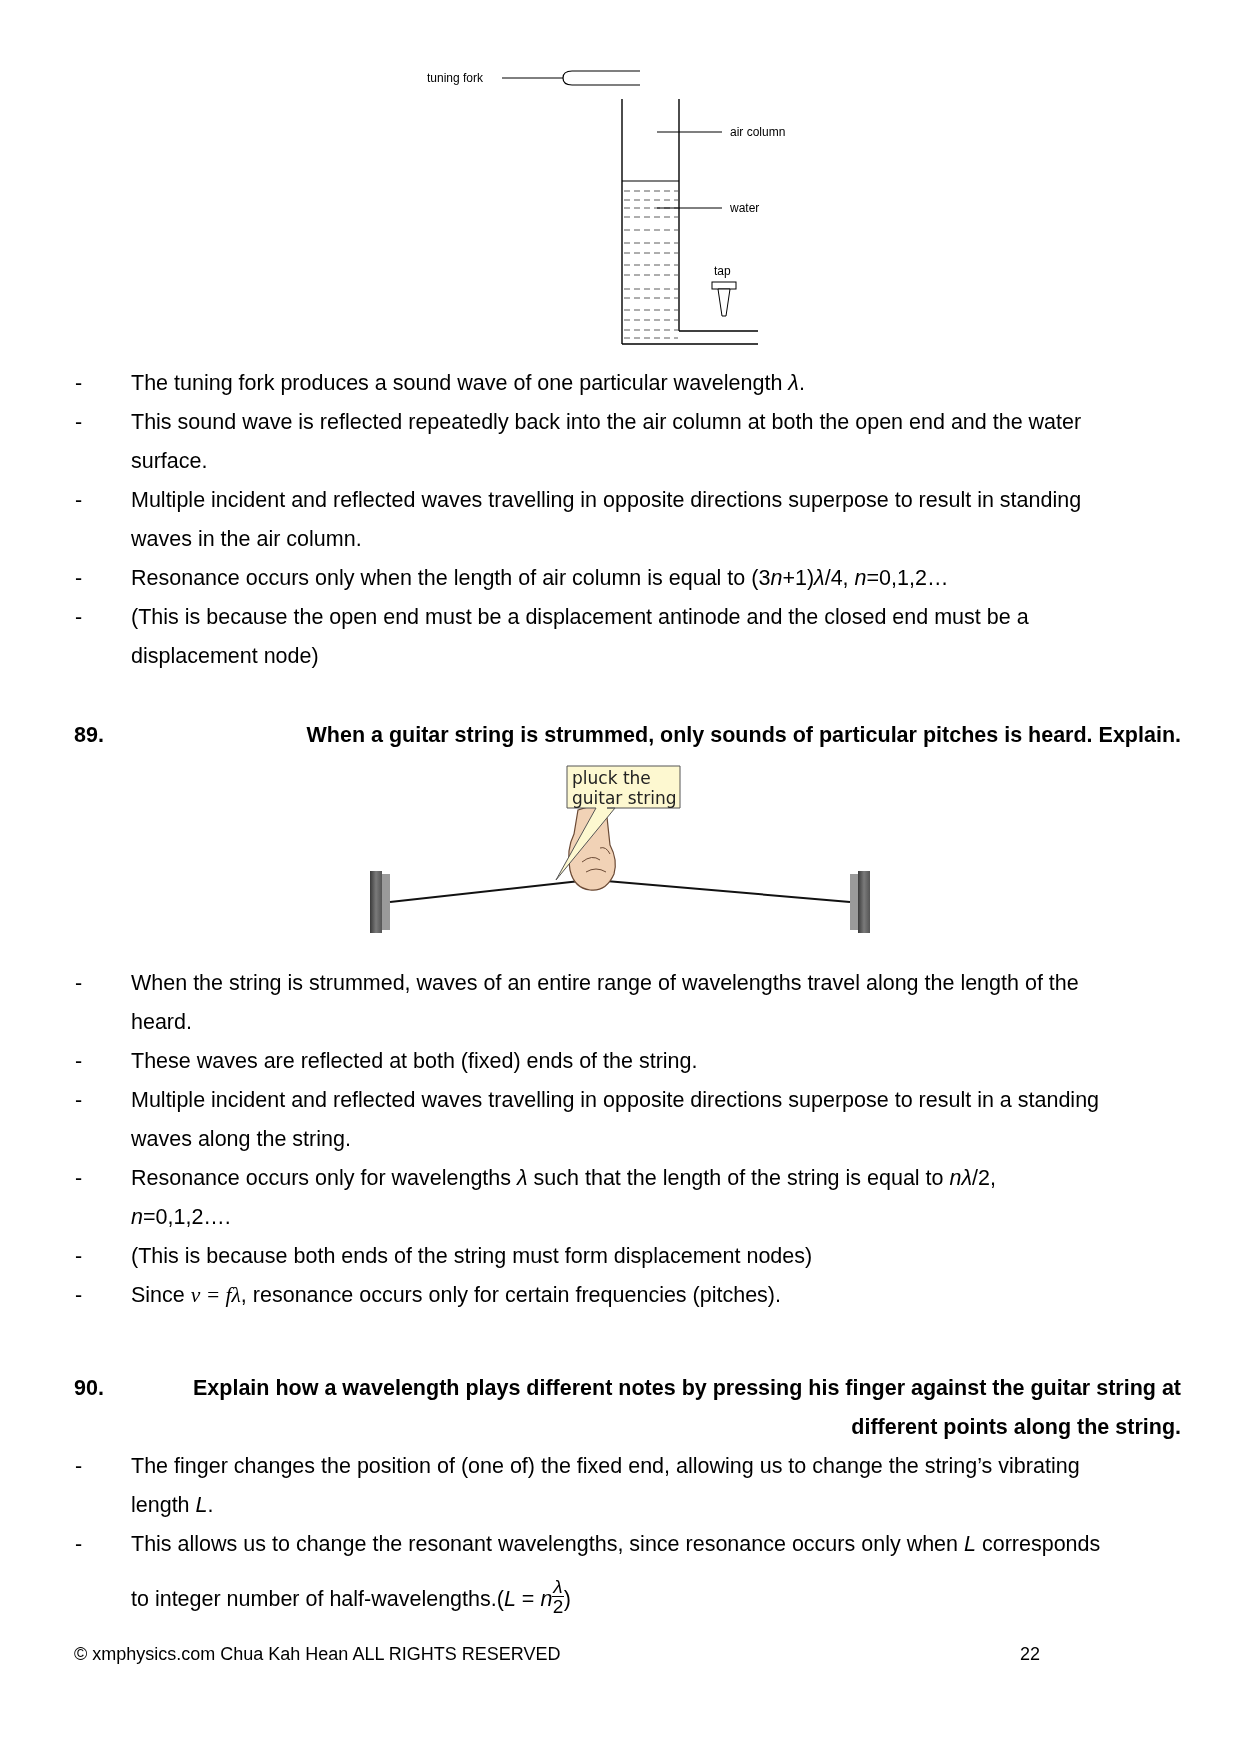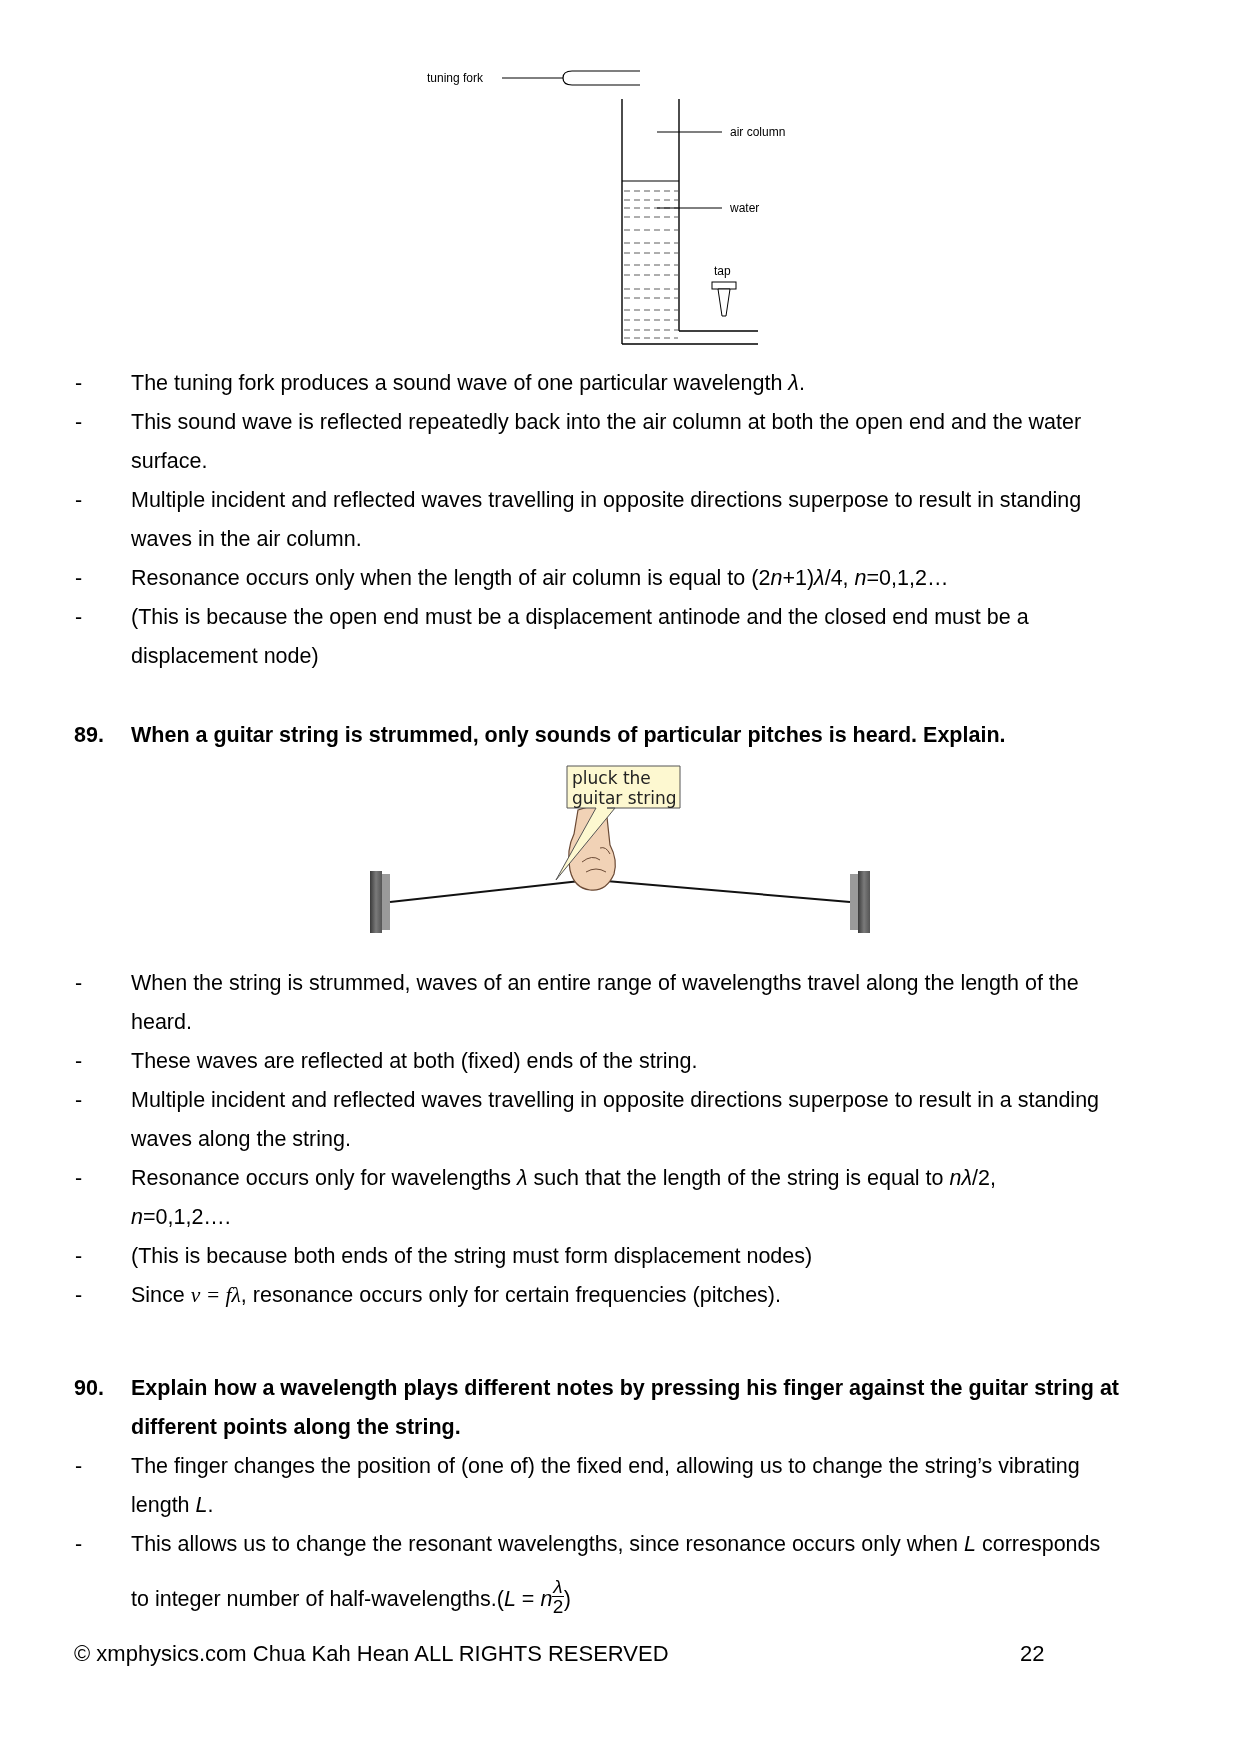--- a/index.html
+++ b/index.html
@@ -4,23 +4,23 @@
 <style>
   html, body { margin: 0; padding: 0; background: #ffffff; }
   body { width: 1240px; height: 1754px; position: relative; overflow: hidden;
          font-family: "Liberation Sans", sans-serif; color: #000; }
   .page { position: absolute; left: 0; top: 0; width: 1240px; height: 1754px; }
   .fig { position: absolute; }
   .row { position: absolute; left: 0; width: 1240px; font-size: 21.5px; line-height: 39px; }
   .dash { position: absolute; left: 75px; }
   .txt { position: absolute; left: 131px; width: 1040px; }
   .qnum { position: absolute; left: 74px; font-weight: bold; text-align: center; }
-  .qtxt { position: absolute; left: 131px; width: 1050px; font-weight: bold; }
+  .qtxt { position: absolute; left: 131px; width: 1050px; font-weight: bold; text-align: right; }
   i { font-style: italic; }
-  .footer { position: absolute; top: 1639px; font-size: 22px; line-height: 30px; }
+  .footer { position: absolute; top: 1639px; font-size: 18px; line-height: 30px; }
   .frac { display: inline-block; vertical-align: middle; text-align: center; line-height: 1; font-style: italic; position: relative; top: -4px; }
   .frac .num { display: block; font-size: 19px; padding: 0 1px; }
   .frac .den { display: block; font-size: 19px; border-top: 1px solid #000; font-style: normal; }
 </style>
 </head>
 <body>
 
 <div class="page">
 
   <svg class="fig" style="left:400px;top:60px" width="400" height="290" viewBox="0 0 400 290">
@@ -78,21 +78,21 @@
   </div>
   <div class="row" style="top:481px">
     <span class="dash">-</span>
     <span class="txt">Multiple incident and reflected waves travelling in opposite directions superpose to result in standing</span>
   </div>
   <div class="row" style="top:520px">
     <span class="txt">waves in the air column.</span>
   </div>
   <div class="row" style="top:559px">
     <span class="dash">-</span>
-    <span class="txt"><span>Resonance occurs only when the length of air column is equal to (2</span><i>n</i><span>+1)</span><i>λ</i><span>/4, </span><i>n</i><span>=0,1,2…</span></span>
+    <span class="txt"><span>Resonance occurs only when the length of air column is equal to (3</span><i>n</i><span>+1)</span><i>λ</i><span>/4, </span><i>n</i><span>=0,1,2…</span></span>
   </div>
   <div class="row" style="top:598px">
     <span class="dash">-</span>
     <span class="txt">(This is because the open end must be a displacement antinode and the closed end must be a</span>
   </div>
   <div class="row" style="top:637px">
     <span class="txt">displacement node)</span>
   </div>
 
   <div class="row" style="top:716px">

